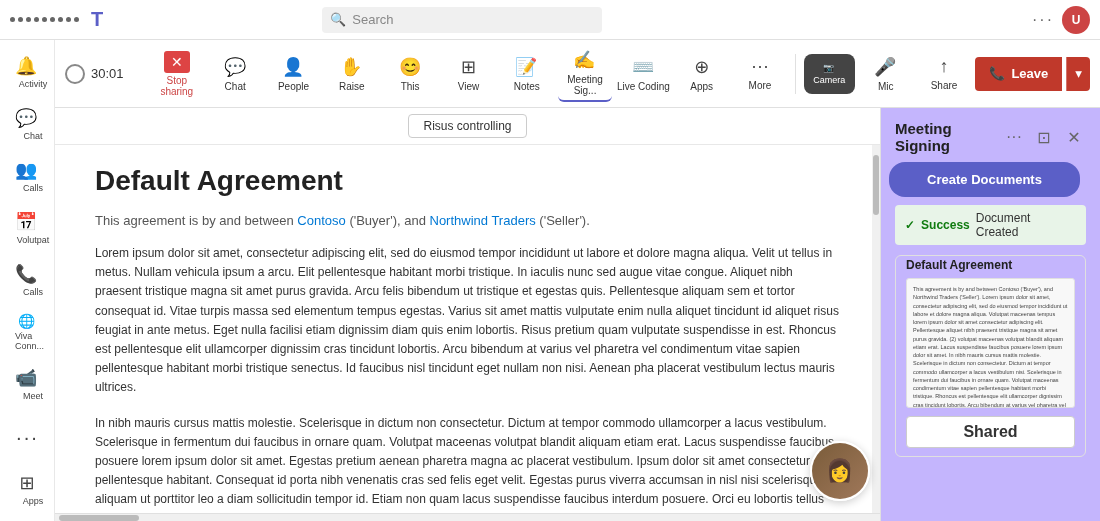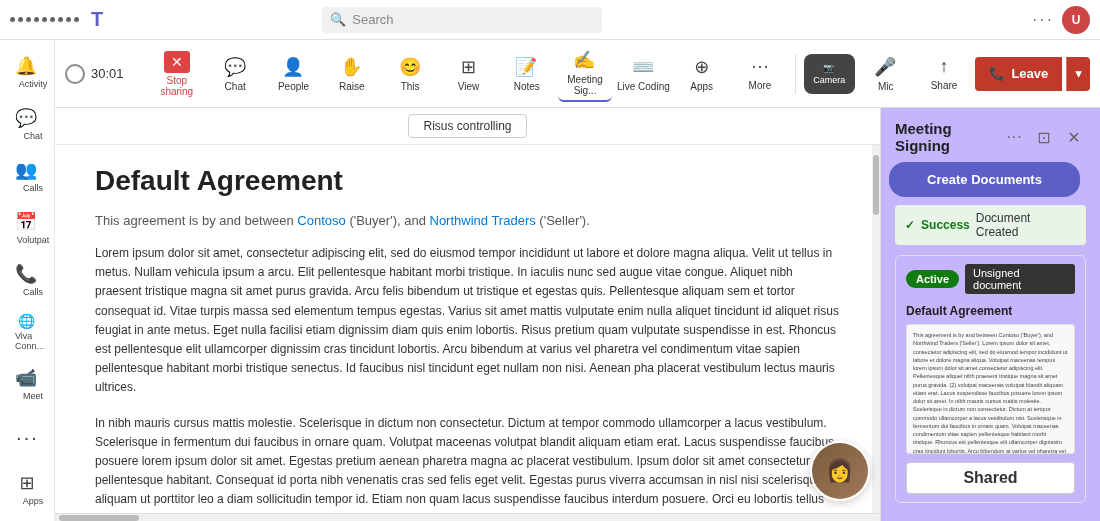--- a/index.html
+++ b/index.html
@@ -521,24 +521,20 @@
 
         <button class="create-docs-btn">Create Documents</button>
 
         <div class="success-bar">
           <span class="success-check">✓</span>
           <span class="success-label">Success</span>
           <span class="success-text">Document Created</span>
         </div>
 
         <div class="doc-card">
-          <div class="doc-card-header">
-            <span class="active-badge">Active</span>
-            <span class="unsigned-badge">Unsigned document</span>
-          </div>
           <div class="doc-card-title">Default Agreement</div>
           <div class="doc-preview">
             <div class="doc-preview-text">This agreement is by and between Contoso ('Buyer'), and Northwind Traders ('Seller'). Lorem ipsum dolor sit amet, consectetur adipiscing elit, sed do eiusmod tempor incididunt ut labore et dolore magna aliqua. Volutpat maceenas tempus lorem ipsum dolor sit amet consectetur adipiscing elit. Pellentesque aliquet nibh praesent tristique magna sit amet purus gravida. (2) volutpat maceenas volutpat blandit aliquam etiam erat. Lacus suspendisse faucibus posuere lorem ipsum dolor sit amet. In nibh mauris cursus mattis molestie. Scelerisque in dictum non consectetur. Dictum at tempor commodo ullamcorper a lacus vestibulum nisi. Scelerisque in fermentum dui faucibus in ornare quam. Volutpat maceenas condimentum vitae sapien pellentesque habitant morbi tristique. Rhoncus est pellentesque elit ullamcorper dignissim cras tincidunt lobortis. Arcu bibendum at varius vel pharetra vel condimentum vitae sapien pellentesque. Id faucibus nisl tincidunt eget nullam non nisi. Aenean pha placerat vestibulum lectus mauris ultrices.</div>
           </div>
           <button class="shared-btn">Shared</button>
         </div>
       </div>
 
       <div class="bottom-avatar">
         <div class="avatar-placeholder">👩</div>

